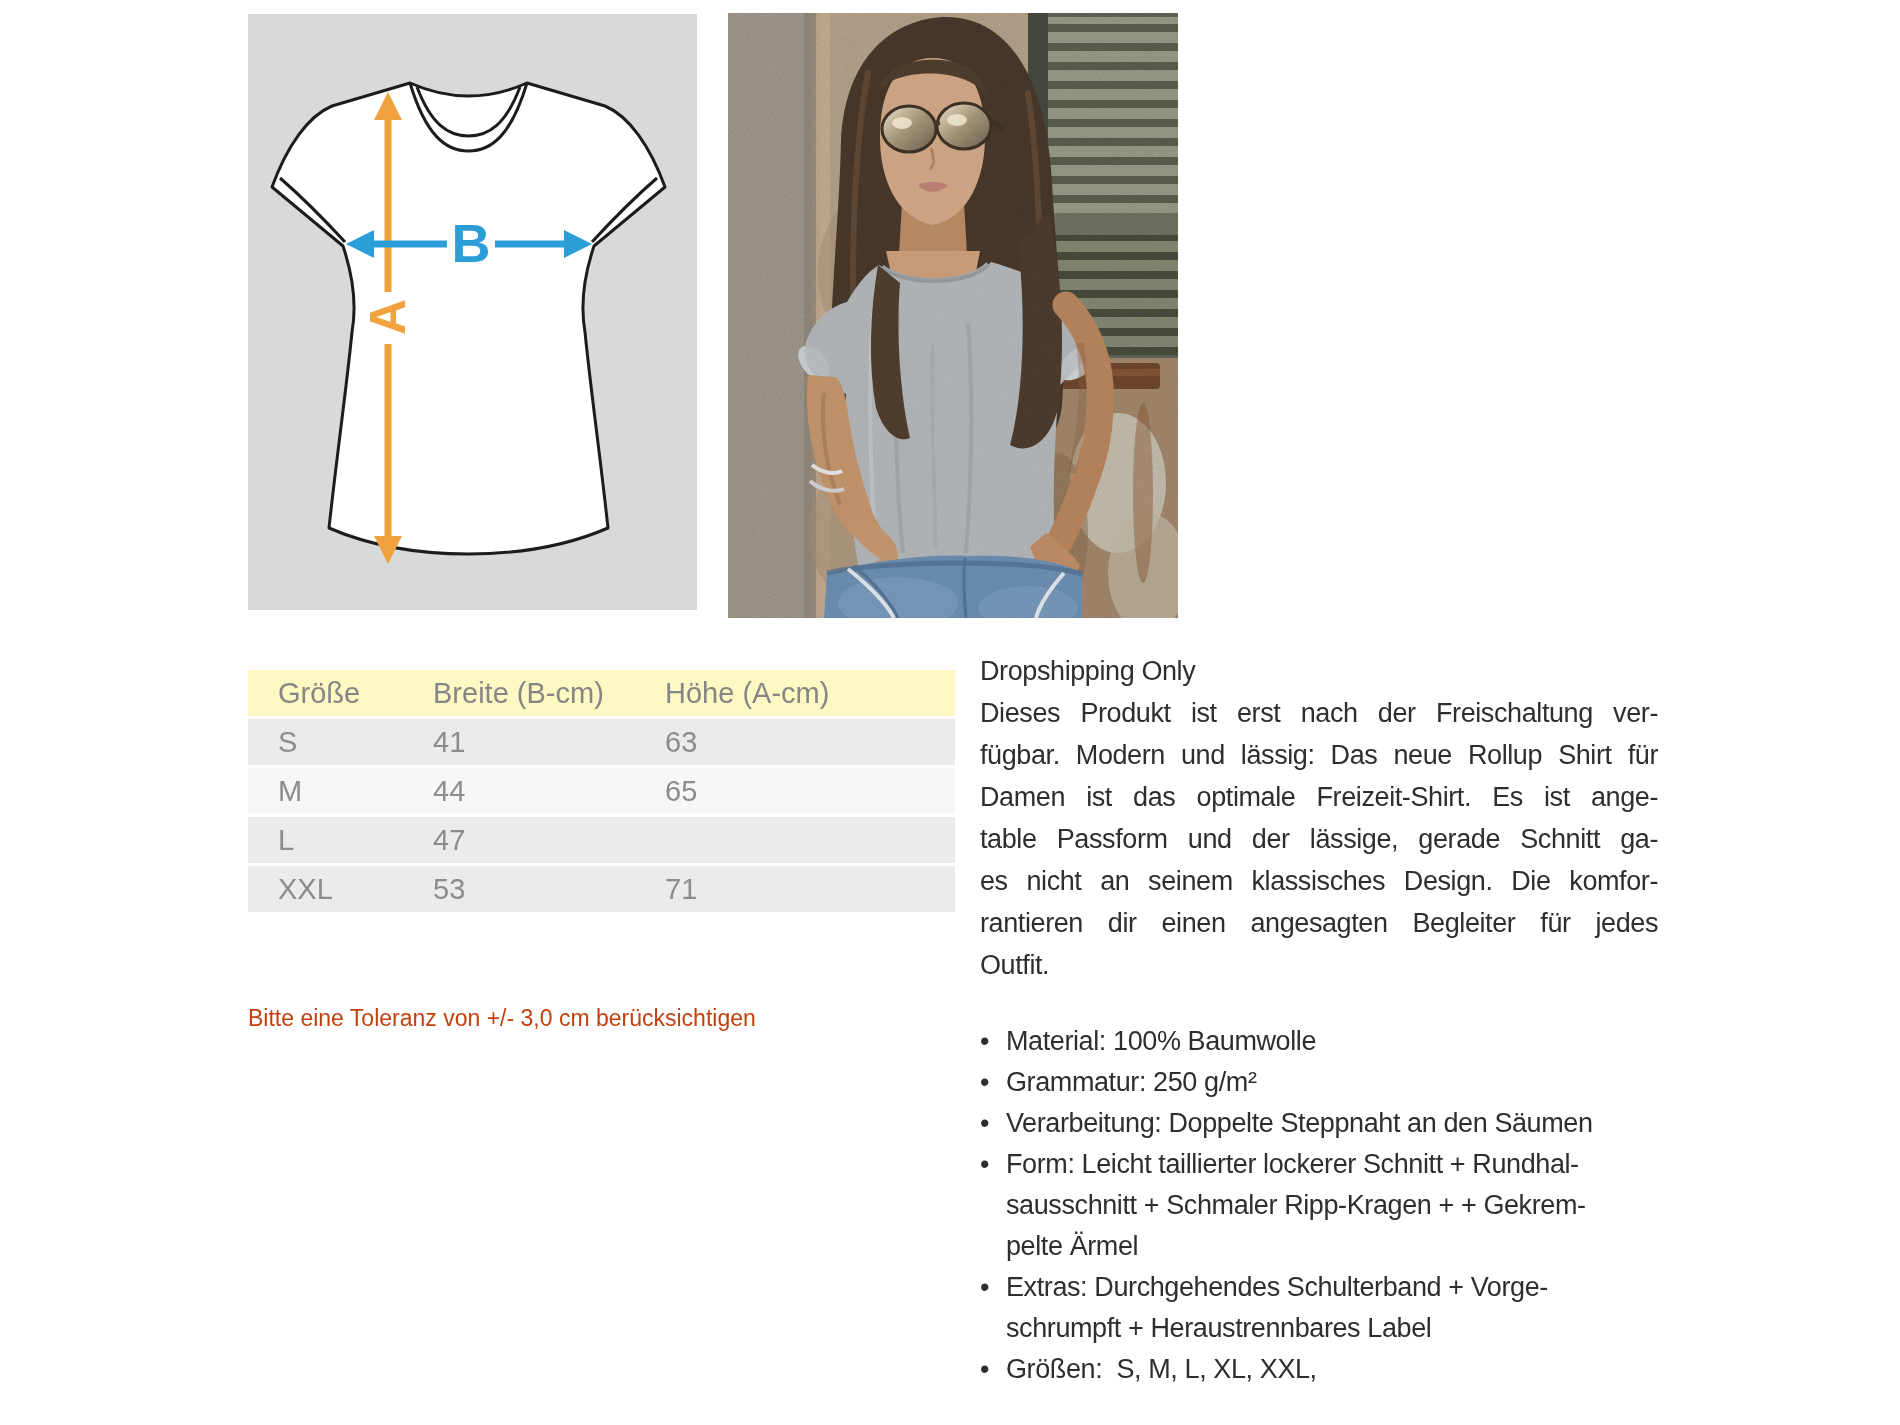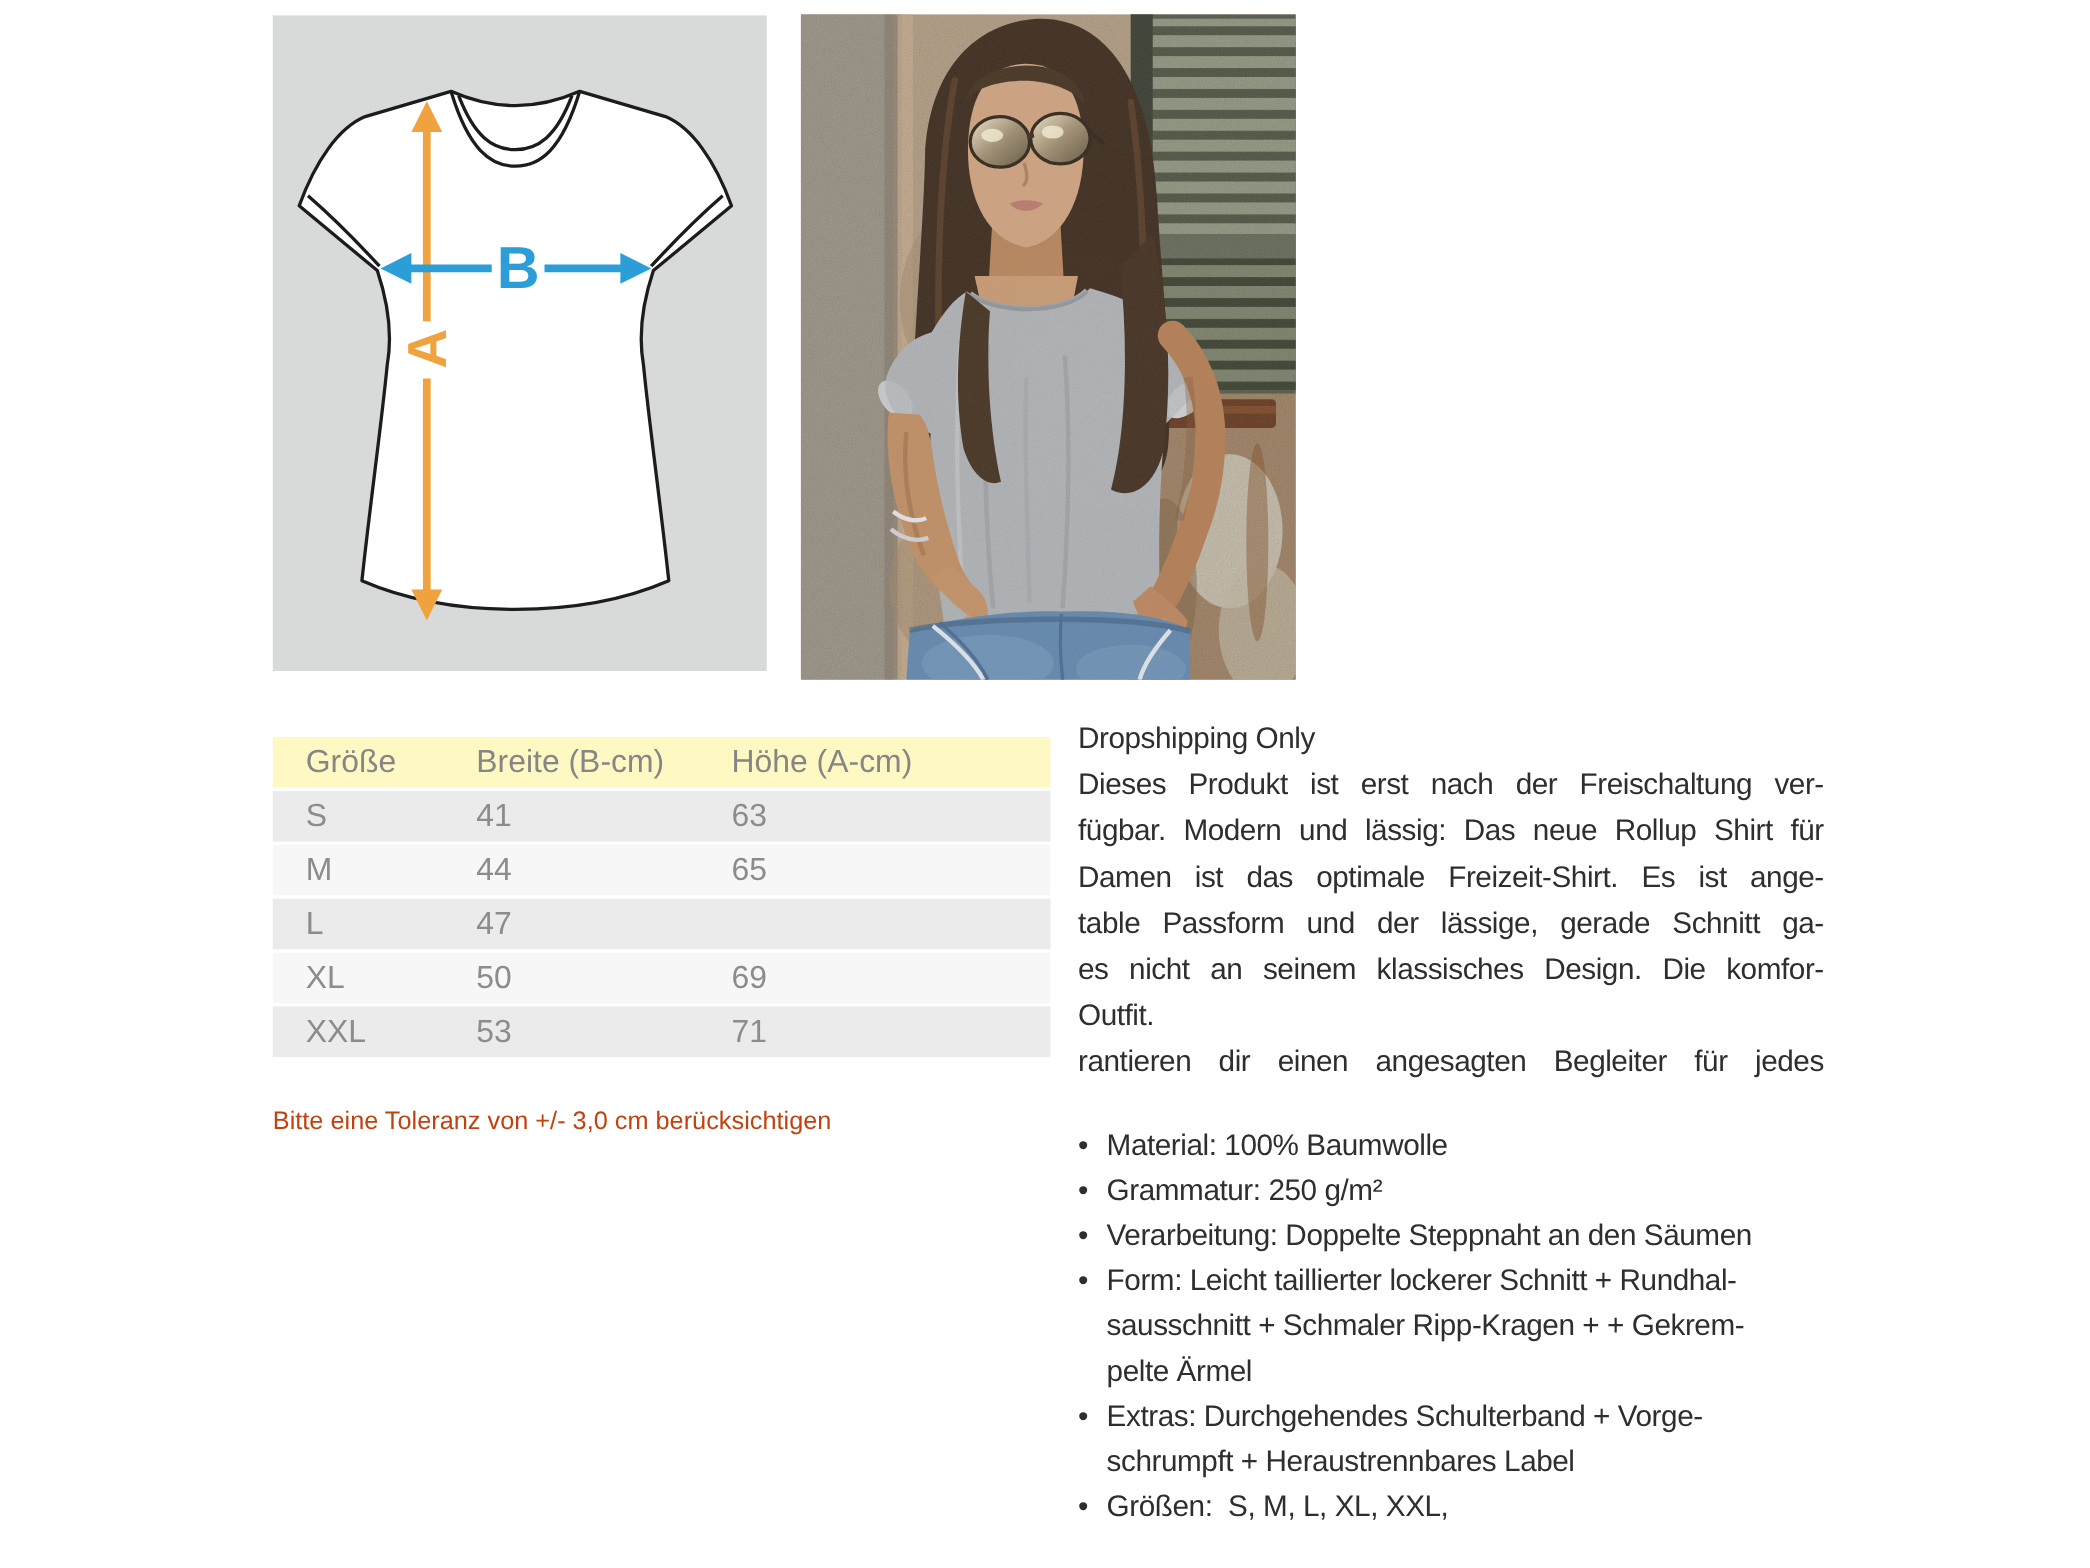--- a/index.html
+++ b/index.html
@@ -212,25 +212,20 @@
     </div>
     <div class="trow even">
       <div class="c1">M</div>
       <div class="c2">44</div>
       <div class="c3">65</div>
     </div>
     <div class="trow odd">
       <div class="c1">L</div>
       <div class="c2">47</div>
     </div>
-    <div class="trow even">
-      <div class="c1">XL</div>
-      <div class="c2">50</div>
-      <div class="c3">69</div>
-    </div>
     <div class="trow odd">
       <div class="c1">XXL</div>
       <div class="c2">53</div>
       <div class="c3">71</div>
     </div>
   </div>
 
   <div class="tolerance">Bitte eine Toleranz von +/- 3,0 cm berücksichtigen</div>
 
   <div class="model-note">
@@ -239,22 +234,22 @@
   </div>
 
   <div class="desc">
     <div class="desc-heading">Dropshipping Only</div>
     <div>
       <div class="pline">Dieses Produkt ist erst nach der Freischaltung ver-</div>
       <div class="pline">fügbar. Modern und lässig: Das neue Rollup Shirt für</div>
       <div class="pline">Damen ist das optimale Freizeit-Shirt. Es ist ange-</div>
       <div class="pline">table Passform und der lässige, gerade Schnitt ga-</div>
       <div class="pline">es nicht an seinem klassisches Design. Die komfor-</div>
+      <div class="pline">rantieren dir einen angesagten Begleiter für jedes</div>
       <div class="pline plast">Outfit.</div>
-      <div class="pline">rantieren dir einen angesagten Begleiter für jedes</div>
     </div>
     <div class="blist">
       <div class="bl"><span class="bm">•</span><span>Material: 100% Baumwolle</span></div>
       <div class="bl"><span class="bm">•</span><span>Grammatur: 250 g/m²</span></div>
       <div class="bl"><span class="bm">•</span><span>Verarbeitung: Doppelte Steppnaht an den Säumen</span></div>
       <div class="bl"><span class="bm">•</span><span>Form: Leicht taillierter lockerer Schnitt + Rundhal-</span></div>
       <div class="bl"><span class="bm"></span><span>sausschnitt + Schmaler Ripp-Kragen + + Gekrem-</span></div>
       <div class="bl"><span class="bm"></span><span>pelte Ärmel</span></div>
       <div class="bl"><span class="bm">•</span><span>Extras: Durchgehendes Schulterband + Vorge-</span></div>
       <div class="bl"><span class="bm"></span><span>schrumpft + Heraustrennbares Label</span></div>

